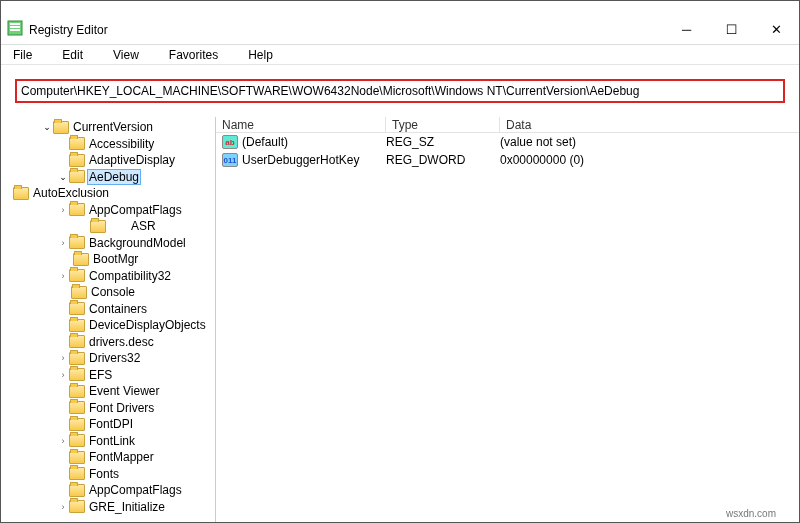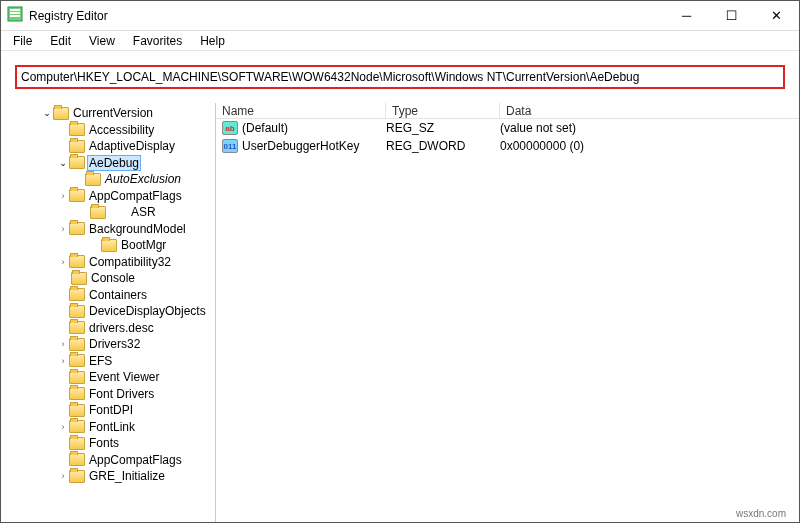--- a/index.html
+++ b/index.html
@@ -16,38 +16,39 @@
     width: 800px; height: 523px;
     display: flex; flex-direction: column;
     border: 1px solid #555;
   }
   .titlebar {
     height: 30px;
     display: flex; align-items: center;
     padding-left: 6px;
     background: #fff;
     border-bottom: 1px solid #ddd;
+    margin-top: 14px;
   }
   .titlebar .title {
     margin-left: 6px; font-size: 12px;
   }
   .win-controls {
     margin-left: auto;
     display: flex;
   }
   .win-btn {
     width: 45px; height: 30px;
     display: flex; align-items: center; justify-content: center;
     font-size: 13px;
   }
   .menubar {
     height: 20px;
     display: flex; align-items: center;
     padding-left: 4px;
-    gap: 2px;
+    gap: 14px;
     border-bottom: 1px solid #e5e5e5;
   }
   .menu-item { padding: 2px 8px; }
   .addressbar-wrap {
     height: 24px;
     display: flex; align-items: center;
     border: 2px solid #d22;
     margin: 14px;
   }
   .addressbar {
@@ -139,21 +140,21 @@
     display: flex; align-items: center; justify-content: center;
     font-size: 8px; font-weight: bold;
   }
   .val-icon.sz { color: #c33; background: #5eead4; }
   .val-icon.dw { color: #2255cc; background: #7dd3fc; }
   .val-name { width: 144px; }
   .val-type { width: 114px; }
   .val-data { flex: 1; }
   .watermark {
     position: absolute;
-    right: 14px; bottom: 4px;
+    right: 24px; bottom: 4px;
     font-size: 10px; color: #777;
   }
 </style>
 </head>
 <body>
 
 <div class="window">
   <div class="titlebar">
     <span>
       <svg width="16" height="16">
@@ -198,41 +199,41 @@
         <div class="tree-row" style="padding-left: 56px;">
           <span class="chevron "></span>
           <span class="folder-icon"></span>
           <span class="label-text">AdaptiveDisplay</span>
         </div>
         <div class="tree-row selected" style="padding-left: 56px;">
           <span class="chevron expanded">⌄</span>
           <span class="folder-icon"></span>
           <span class="label-text">AeDebug</span>
         </div>
-        <div class="tree-row" style="padding-left: 72px; font-style: italic;">
+        <div class="tree-row" style="">
           <span class="chevron "></span>
           <span class="folder-icon"></span>
           <span class="label-text">AutoExclusion</span>
         </div>
         <div class="tree-row" style="padding-left: 56px;">
           <span class="chevron ">›</span>
           <span class="folder-icon"></span>
           <span class="label-text">AppCompatFlags</span>
         </div>
         <div class="tree-row" style="padding-left: 56px; gap: 21px;">
           <span class="chevron "></span>
           <span class="folder-icon"></span>
           <span class="label-text">ASR</span>
         </div>
         <div class="tree-row" style="padding-left: 56px;">
           <span class="chevron ">›</span>
           <span class="folder-icon"></span>
           <span class="label-text">BackgroundModel</span>
         </div>
-        <div class="tree-row" style="padding-left: 88px;">
+        <div class="tree-row" style="padding-left: 60px;">
           <span class="chevron "></span>
           <span class="folder-icon"></span>
           <span class="label-text">BootMgr</span>
         </div>
         <div class="tree-row" style="padding-left: 56px;">
           <span class="chevron ">›</span>
           <span class="folder-icon"></span>
           <span class="label-text">Compatibility32</span>
         </div>
         <div class="tree-row" style="padding-left: 58px;">
@@ -277,20 +278,25 @@
         </div>
         <div class="tree-row" style="padding-left: 56px;">
           <span class="chevron "></span>
           <span class="folder-icon"></span>
           <span class="label-text">FontDPI</span>
         </div>
         <div class="tree-row" style="padding-left: 56px;">
           <span class="chevron ">›</span>
           <span class="folder-icon"></span>
           <span class="label-text">FontLink</span>
+        </div>
+        <div class="tree-row" style="padding-left: 56px;">
+          <span class="chevron "></span>
+          <span class="folder-icon"></span>
+          <span class="label-text">FontMapper</span>
         </div>
         <div class="tree-row" style="padding-left: 56px;">
           <span class="chevron "></span>
           <span class="folder-icon"></span>
           <span class="label-text">Fonts</span>
         </div>
         <div class="tree-row" style="padding-left: 56px;">
           <span class="chevron "></span>
           <span class="folder-icon"></span>
           <span class="label-text">AppCompatFlags</span>

